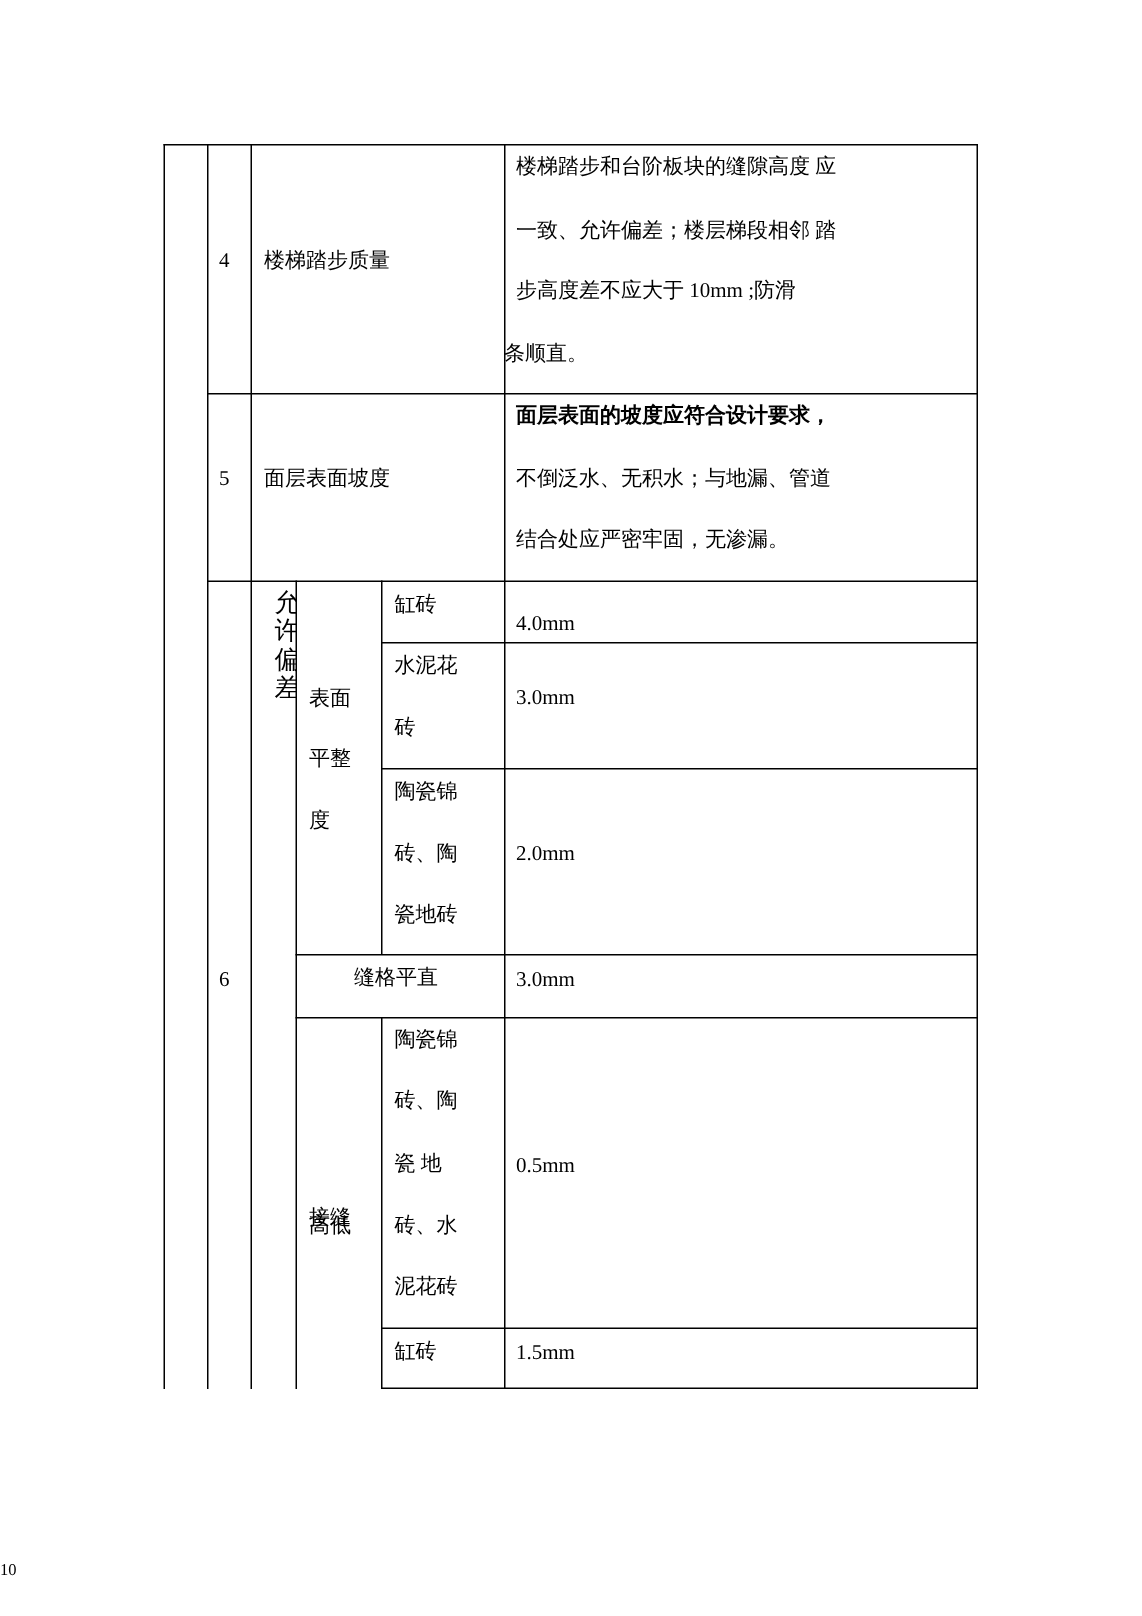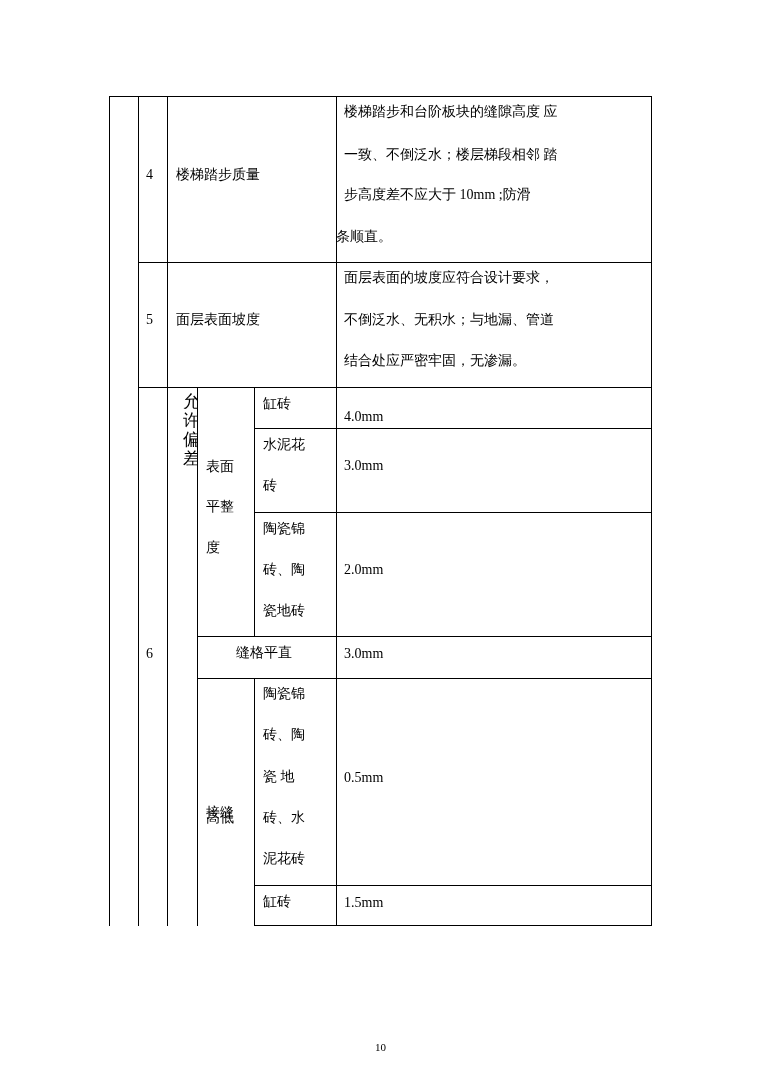--- a/index.html
+++ b/index.html
@@ -3,21 +3,21 @@
 <meta charset="utf-8">
 <style>
   html, body { margin:0; padding:0; background:#fff; }
   body { width:761px; height:1077px; position:relative; overflow:hidden;
          font-family:"Liberation Serif","DejaVu Serif",serif; color:#000; }
   .ln { position:absolute; background:#000; }
   .h { height:1.3px; }
   .v { width:1.3px; }
   .t { position:absolute; font-size:14px; line-height:17px; white-space:nowrap; }
   .vert { position:absolute; font-size:17px; line-height:19px; width:15px; overflow:hidden; white-space:normal; word-break:break-all; }
-  .pg { position:absolute; font-size:11px; left:0; width:761px; text-align:center; top:1041px; }
+  .pg { position:absolute; font-size:11px; left:0; width:761px; top:1041px; }
 </style>
 </head>
 <body>
 
 <div>
 
   <div class="ln h" style="left:109px;top:96px;width:543px;"></div>
   <div class="ln h" style="left:138px;top:262px;width:514px;"></div>
   <div class="ln h" style="left:138px;top:387px;width:514px;"></div>
   <div class="ln h" style="left:254px;top:428px;width:398px;"></div>
@@ -32,27 +32,27 @@
   <div class="ln v" style="left:167px;top:96px;height:830px;"></div>
   <div class="ln v" style="left:197px;top:387px;height:539px;"></div>
   <div class="ln v" style="left:254px;top:387px;height:249px;"></div>
   <div class="ln v" style="left:254px;top:678px;height:248px;"></div>
   <div class="ln v" style="left:336px;top:96px;height:830px;"></div>
   <div class="ln v" style="left:651px;top:96px;height:830px;"></div>
 
   <div class="t" style="left:146px;top:166px;">4</div>
   <div class="t" style="left:176px;top:166px;">楼梯踏步质量</div>
   <div class="t" style="left:344px;top:103px;">楼梯踏步和台阶板块的缝隙高度  应</div>
-  <div class="t" style="left:344px;top:146px;">一致、不倒泛水；楼层梯段相邻 踏</div>
+  <div class="t" style="left:344px;top:146px;">一致、允许偏差；楼层梯段相邻 踏</div>
   <div class="t" style="left:344px;top:186px;">步高度差不应大于 10mm ;防滑</div>
   <div class="t" style="left:336px;top:228px;">条顺直。</div>
 
   <div class="t" style="left:146px;top:311px;">5</div>
   <div class="t" style="left:176px;top:311px;">面层表面坡度</div>
-  <div class="t" style="left:344px;top:269px;">面层表面的坡度应符合设计要求，</div>
+  <div class="t" style="left:344px;top:269px;font-weight:bold;">面层表面的坡度应符合设计要求，</div>
   <div class="t" style="left:344px;top:311px;">不倒泛水、无积水；与地漏、管道</div>
   <div class="t" style="left:344px;top:352px;">结合处应严密牢固，无渗漏。</div>
 
   <div class="t" style="left:146px;top:645px;">6</div>
   <div class="vert" style="left:183px;top:392px;">允许偏差</div>
 
   <div class="t" style="left:206px;top:458px;">表面</div>
   <div class="t" style="left:206px;top:498px;">平整</div>
   <div class="t" style="left:206px;top:539px;">度</div>
 

